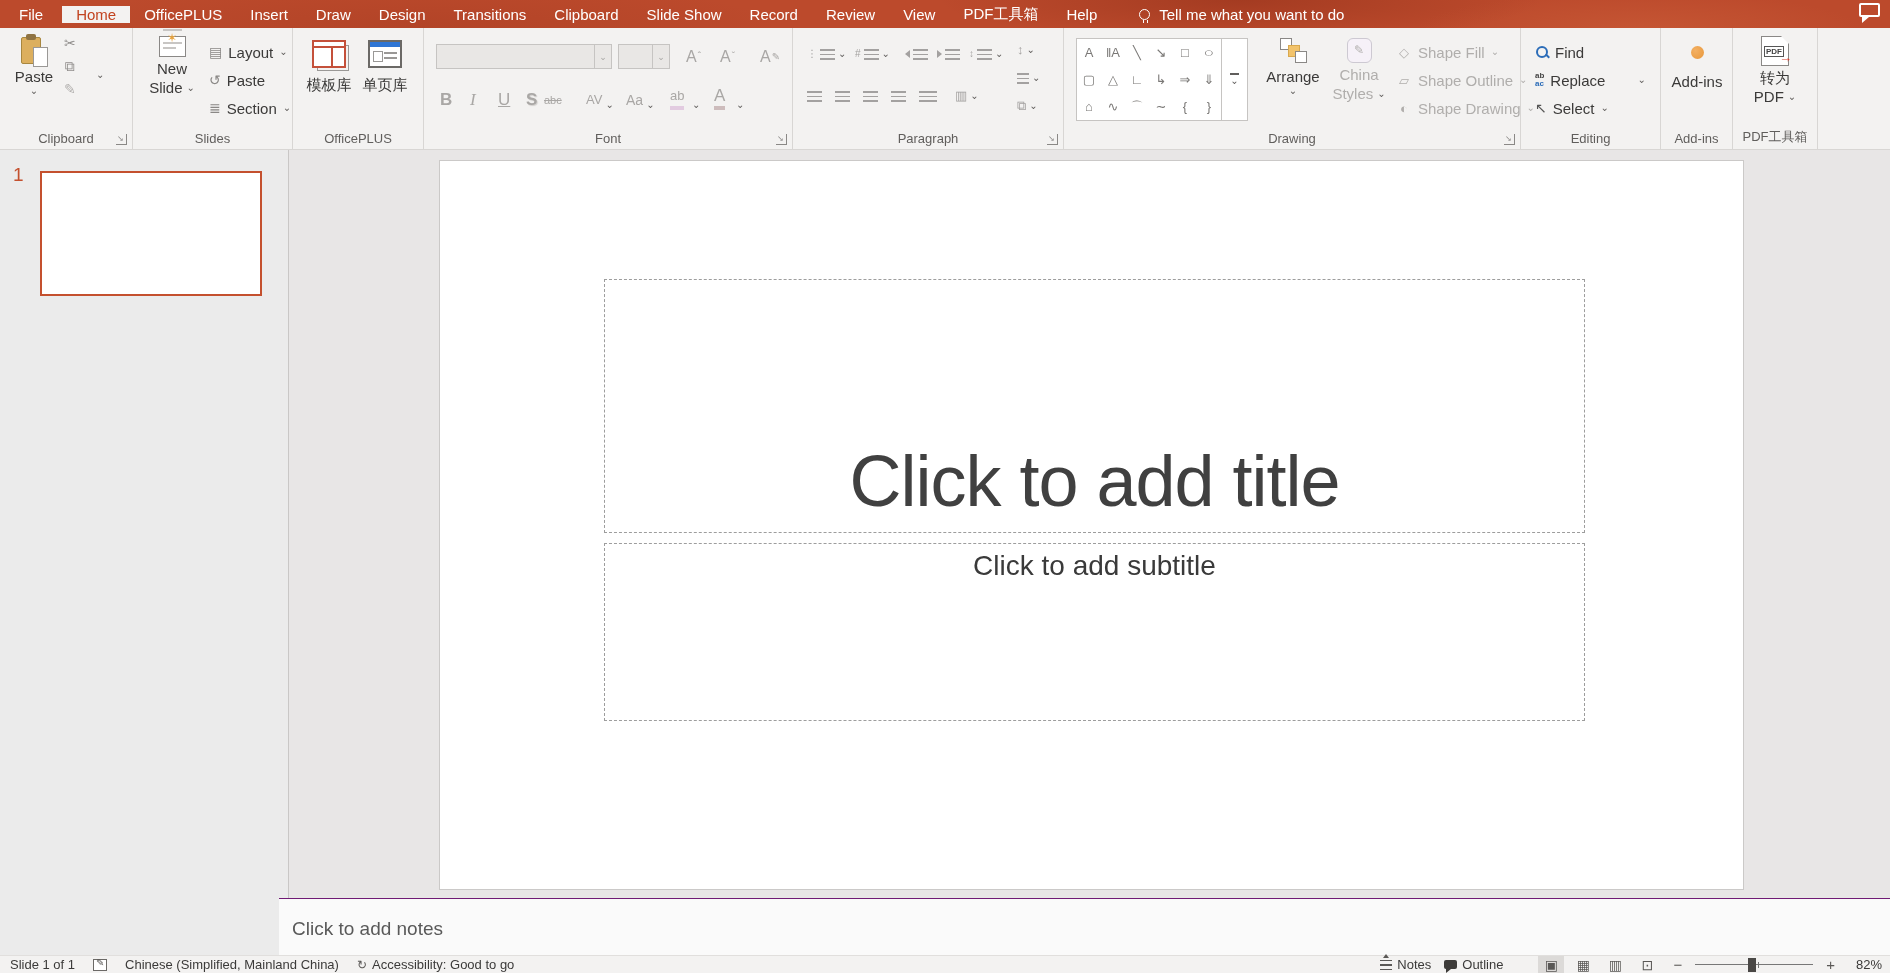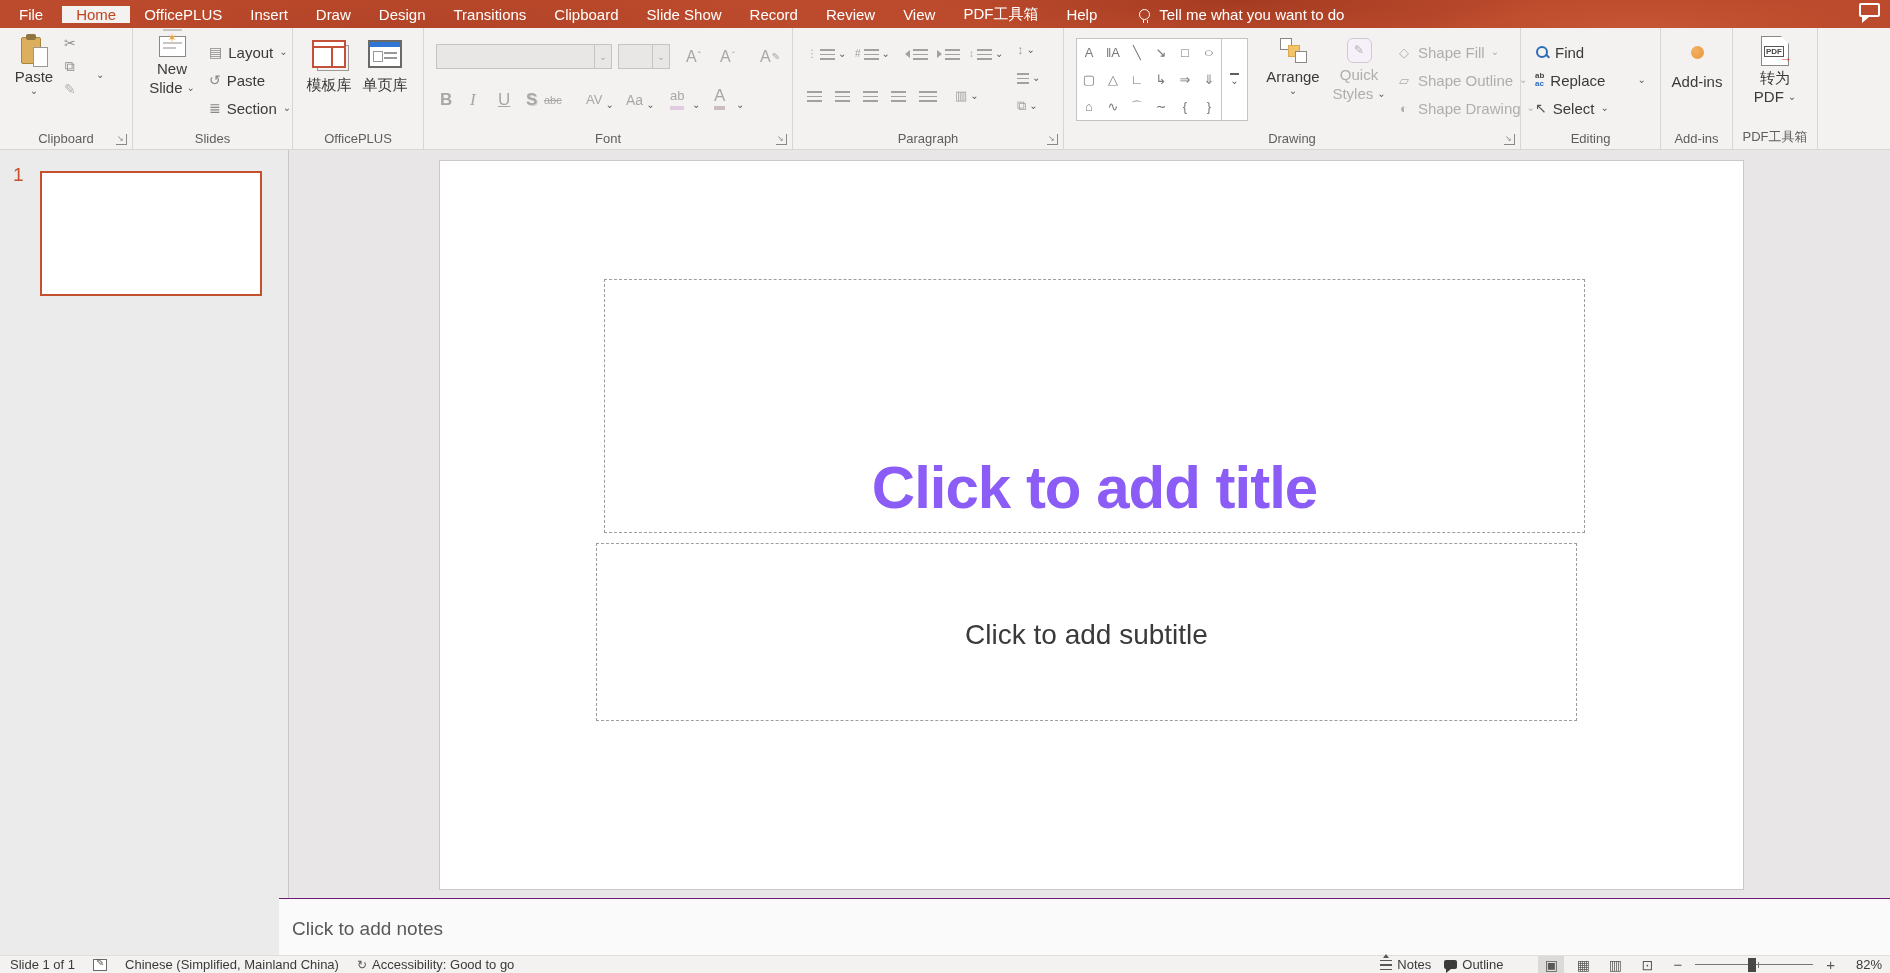--- a/index.html
+++ b/index.html
@@ -113,22 +113,22 @@
   
   .thumbs{position:absolute;left:0;top:150px;width:289px;height:805px;background:#ebebeb;border-right:1px solid #c9c7c6}
   .thumb-num{position:absolute;left:13px;top:14px;font-size:19px;color:#c4502e}
   .thumb{position:absolute;left:40px;top:21px;width:222px;height:125px;background:#fff;border:2px solid #c4502e}
 
   
   .canvas{position:absolute;left:289px;top:150px;width:1601px;height:748px;background:#e8e6e6}
   .slide{position:absolute;left:150px;top:10px;width:1305px;height:730px;background:#fff;border:1px solid #cbc9c8}
   .ph{position:absolute;border:1px dashed #9d9d9d;display:flex;justify-content:center}
   .ph-title{left:164px;top:118px;width:981px;height:254px;align-items:flex-end;padding-bottom:10px}
-  .ph-title span{font-size:60px;font-weight:700;color:#8b5cf6;letter-spacing:-1px;font-family:"Liberation Sans","DejaVu Sans",sans-serif}
-  .ph-sub{left:156px;top:382px;width:981px;height:178px;align-items:center;padding-top:6px}
+  .ph-title span{font-size:72px;font-weight:400;color:#404040;letter-spacing:-1px;font-family:"Liberation Sans","DejaVu Sans",sans-serif}
+  .ph-sub{left:164px;top:382px;width:981px;height:178px;align-items:flex-start;padding-top:6px}
   .ph-sub span{font-size:28px;color:#3a3a3a}
 
   
   .ppt-badge{position:absolute;left:64px;top:366px;width:322px;height:322px;border-radius:50%;background:#f79450;box-shadow:12px 16px 20px rgba(70,70,70,.45);z-index:6}
   .ppt-doc{position:absolute;left:96px;top:67px;width:131px;height:189px;background:#c63d26;border-radius:9px;display:flex;align-items:center;justify-content:center}
   .ppt-fold{position:absolute;top:0;right:0;width:42px;height:42px;background:linear-gradient(to top right,#9c2f1b 49%,#f79450 51%);border-top-right-radius:9px}
   .ppt-doc span{font-size:44px;font-weight:bold;color:#fff;letter-spacing:1px;margin-top:6px}
 
   
   .notes{position:absolute;left:279px;top:898px;width:1773px;height:57px;background:#fafafa;border-top:1px solid #701a75}
@@ -394,21 +394,21 @@
         <span class="arr-ico">
             <i class="a1"></i>
             <i class="a2"></i>
             <i class="a3"></i>
           </span>
         <span>Arrange</span>
         <span class="chev">⌄</span>
       </div>
       <div class="bigbtn dis" style="left:266px;top:10px;width:58px">
         <span class="qs-ico">✎</span>
-        <span>Quick</span>
+        <span>China</span>
         <span style="display:flex;gap:4px;align-items:center">
             <span>Styles</span>
             <span class="chev">⌄</span>
           </span>
       </div>
       <div class="smrow dis" style="left:332px;top:12px">
         <span class="shp-ico">◇</span>
         <span>Shape Fill</span>
         <span class="chev dis">⌄</span>
       </div>

